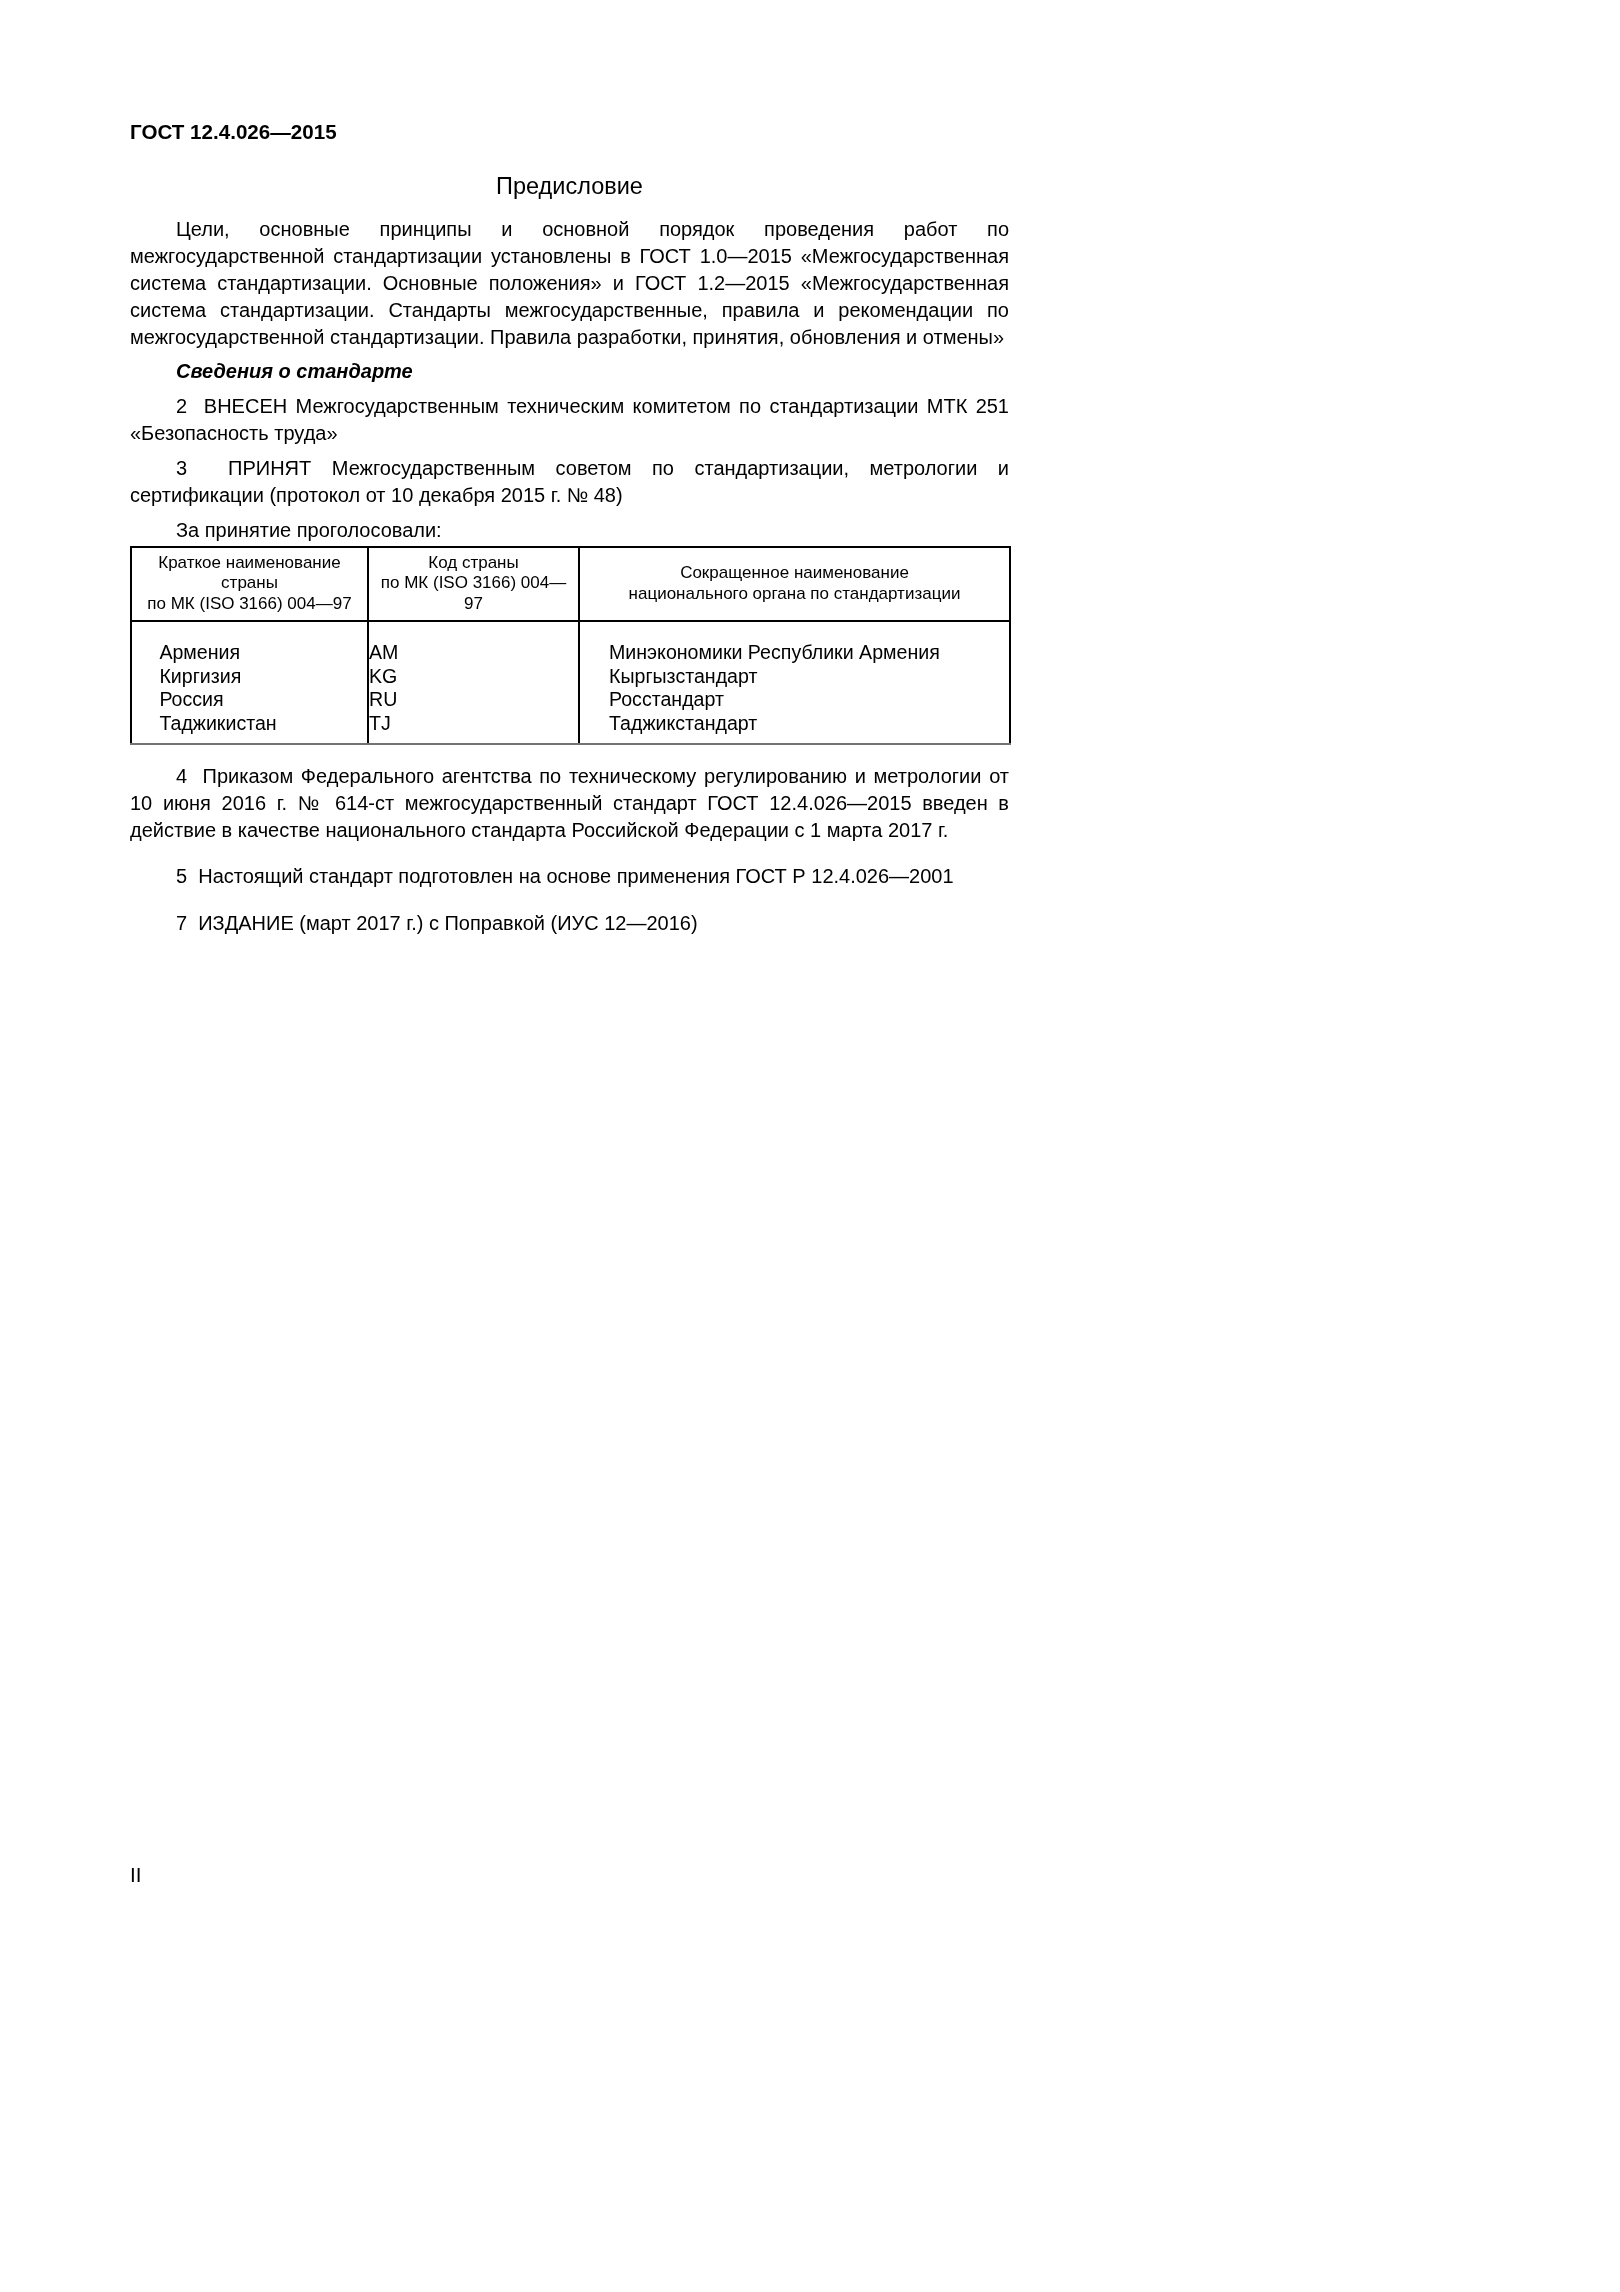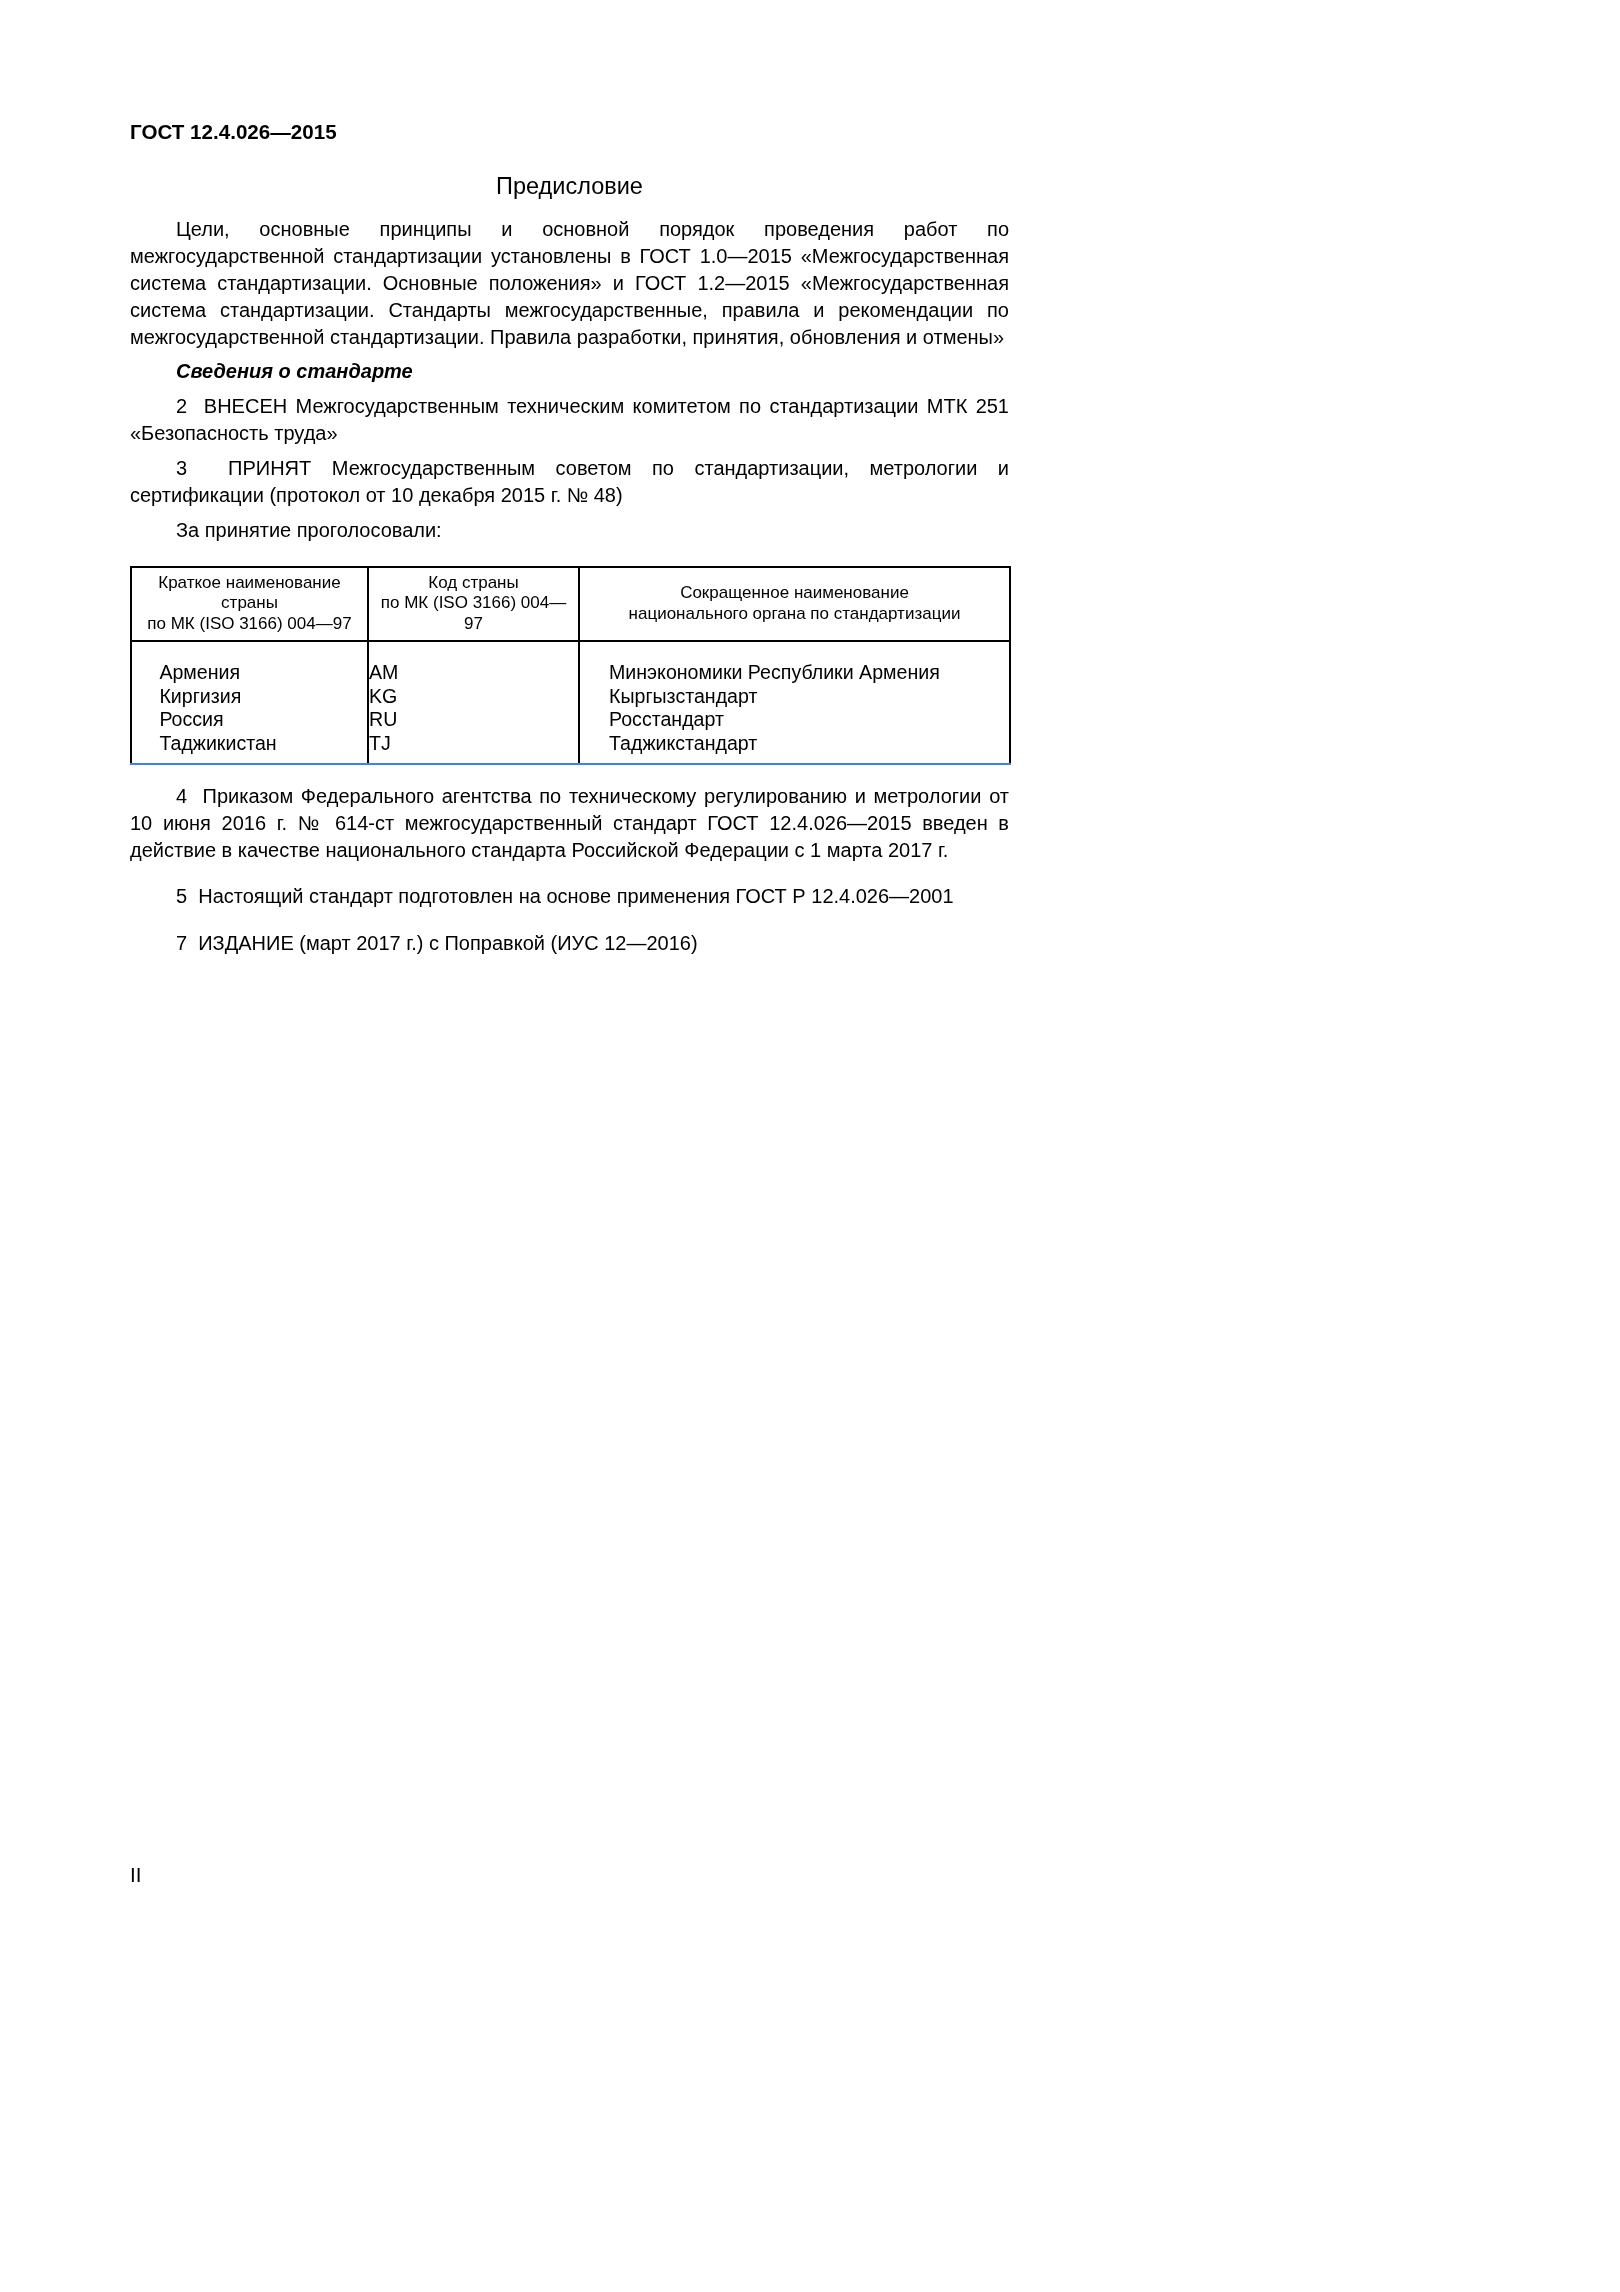--- a/index.html
+++ b/index.html
@@ -51,21 +51,21 @@
     line-height: 27px;
     font-weight: bold;
     text-indent: 46px;
     font-style: italic;
   }
   p.gap-lg {
     margin-top: 19.6px;
   }
   table.vote {
     border-collapse: collapse;
-    margin-top: 22px;
+    margin-top: 2px;
     width: 879px;
     table-layout: fixed;
     border-radius: 7px;
   }
   table.vote col.c1 { width: 237px; }
   table.vote col.c2 { width: 211px; }
   table.vote col.c3 { width: 431px; }
   table.vote th, table.vote td {
     border-left: 2px solid #000;
     border-right: 2px solid #000;
@@ -81,21 +81,21 @@
     padding: 4.9px 5.9px 5.9px 5.9px;
   }
   table.vote tbody td {
     font-size: 19.6px;
     line-height: 23.5px;
     vertical-align: top;
     padding: 0;
   }
   table.vote tbody tr:first-child td { padding-top: 19px; }
   table.vote tbody tr:last-child td {
-    border-bottom: 2px solid #3b82f6;
+    border-bottom: 2px solid #737373;
     padding-bottom: 7.8px;
   }
   table.vote td.cell-country { padding-left: 27.4px; }
   table.vote td.cell-code { text-align: left; }
   table.vote td.cell-org { padding-left: 29px; }
   p.after-table {
     margin-top: 17.6px;
   }
   .page-number {
     position: absolute;

